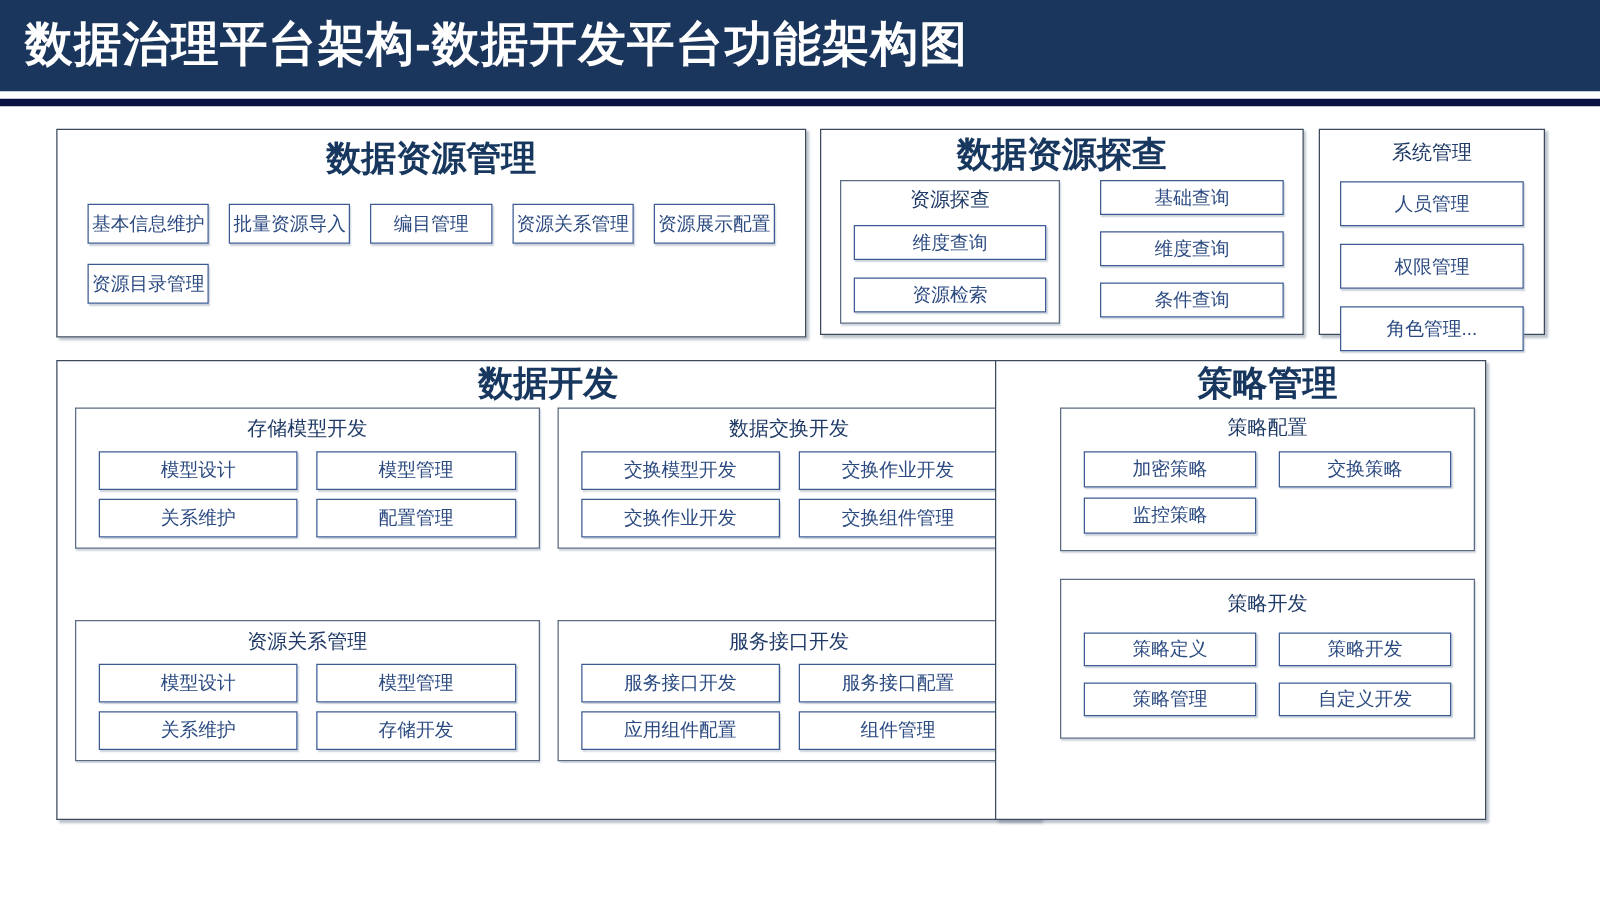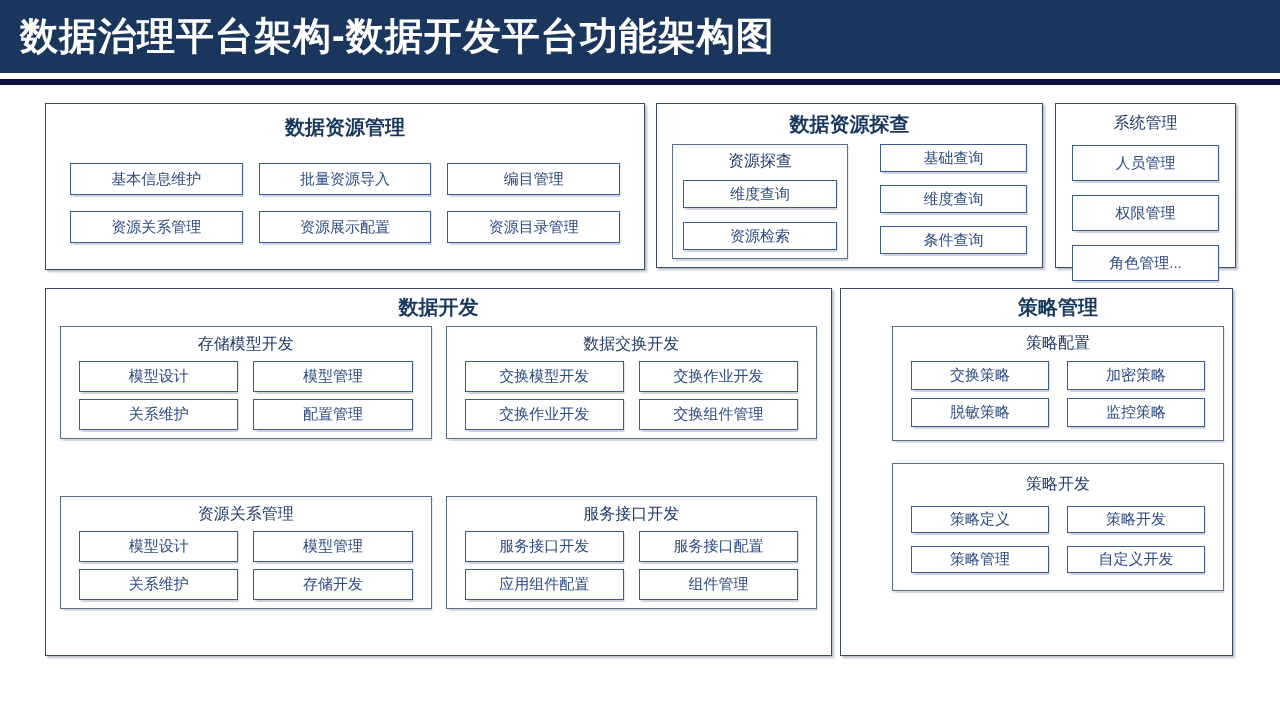--- a/index.html
+++ b/index.html
@@ -34,21 +34,21 @@
 
   
   .section {
     position: absolute;
     background: #ffffff;
     border: 1.5px solid #3d4a5e;
     box-shadow: 2px 2px 2px rgba(100,115,135,0.45);
     box-sizing: border-box;
   }
   .sec-title {
-    font-size: 20px;
+    font-size: 28px;
     font-weight: bold;
     color: #17375e;
     text-align: center;
     line-height: 20px;
     margin: 0;
   }
   .sub-title {
     font-size: 16px;
     font-weight: normal;
     color: #1f3a66;
@@ -72,21 +72,21 @@
     box-shadow: 1px 1.5px 1px rgba(130,145,165,0.35);
     box-sizing: border-box;
   }
 
   
   #sec-resource-mgmt { left: 45px; top: 103px; width: 600px; height: 167px; }
   #sec-resource-mgmt .sec-title { margin-top: 13px; }
   #sec-resource-mgmt .grid3 {
     margin: 26px 24px 0;
     display: grid;
-    grid-template-columns: repeat(3, 1fr);
+    grid-template-columns: repeat(5, 1fr);
     column-gap: 39px;
     row-gap: 22px;
     gap: 16px;
   }
   #sec-resource-mgmt .item { height: 32px; }
 
   
   #sec-resource-explore { left: 656px; top: 103px; width: 387px; height: 165px; }
   #sec-resource-explore .sec-title { margin-top: 10px; }
   #sec-resource-explore .explore-body {
@@ -132,21 +132,21 @@
   .dev-subbox .sub-title { margin-top: 7px; }
   .dev-subbox .mod-grid {
     margin: 7px 18px 0;
     display: grid;
     grid-template-columns: 1fr 1fr;
     gap: 7px 15px;
   }
   .dev-subbox .item { height: 31px; }
 
   
-  #sec-policy-mgmt { left: 840px; top: 288px; width: 393px; height: 368px; padding-left: 43px; }
+  #sec-policy-mgmt { left: 796px; top: 288px; width: 393px; height: 368px; padding-left: 43px; }
   #sec-policy-mgmt .sec-title { margin-top: 8px; }
   .policy-subbox { margin: 0 8px; }
   #policy-config { margin-top: 9px; height: 115px; }
   #policy-config .sub-title { margin-top: 6px; font-family: Liberation Serif, serif; }
   #policy-config .mod-grid {
     margin: 8px 18px 0;
     display: grid;
     grid-template-columns: 1fr 1fr;
     gap: 8px 18px;
   }
@@ -252,23 +252,22 @@
 
   </div>
 </div>
 
 <div class="section" id="sec-policy-mgmt">
   <h2 class="sec-title">策略管理</h2>
 
   <div class="subbox policy-subbox" id="policy-config">
     <h3 class="sub-title">策略配置</h3>
     <div class="mod-grid">
+      <div class="item">加密策略</div>
       <div class="item">交换策略</div>
-      <div class="item">加密策略</div>
-      <div class="item">脱敏策略</div>
       <div class="item">监控策略</div>
     </div>
   </div>
 
   <div class="subbox policy-subbox" id="policy-dev">
     <h3 class="sub-title">策略开发</h3>
     <div class="mod-grid">
       <div class="item">策略定义</div>
       <div class="item">策略开发</div>
       <div class="item">策略管理</div>

